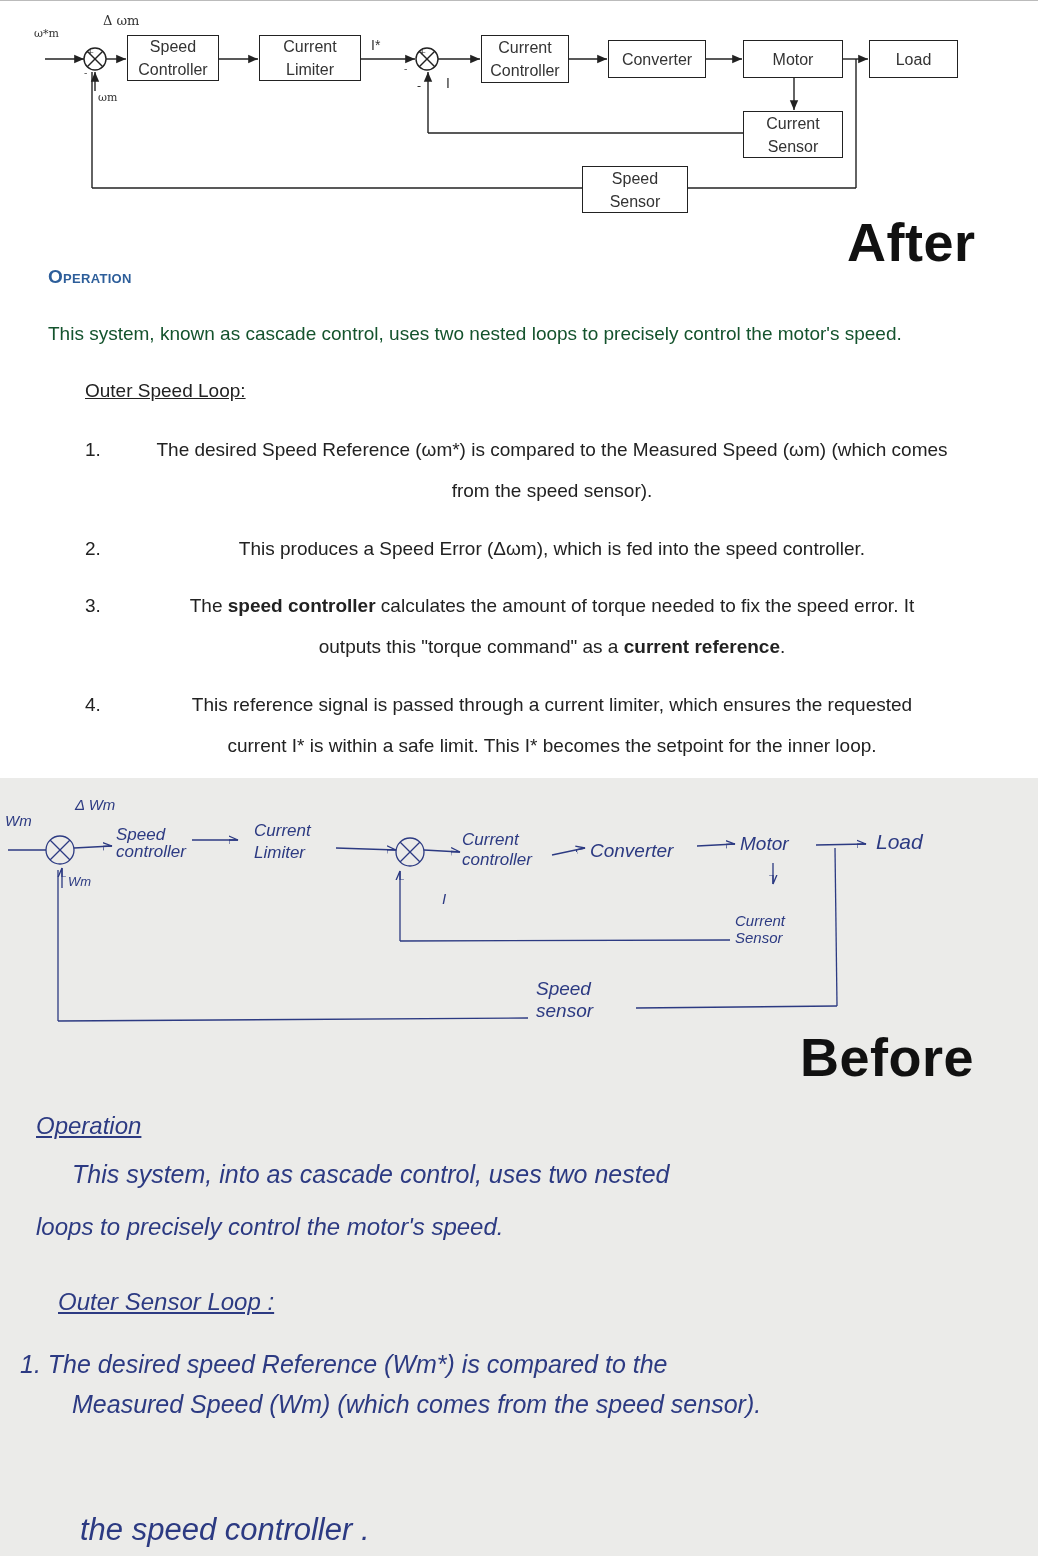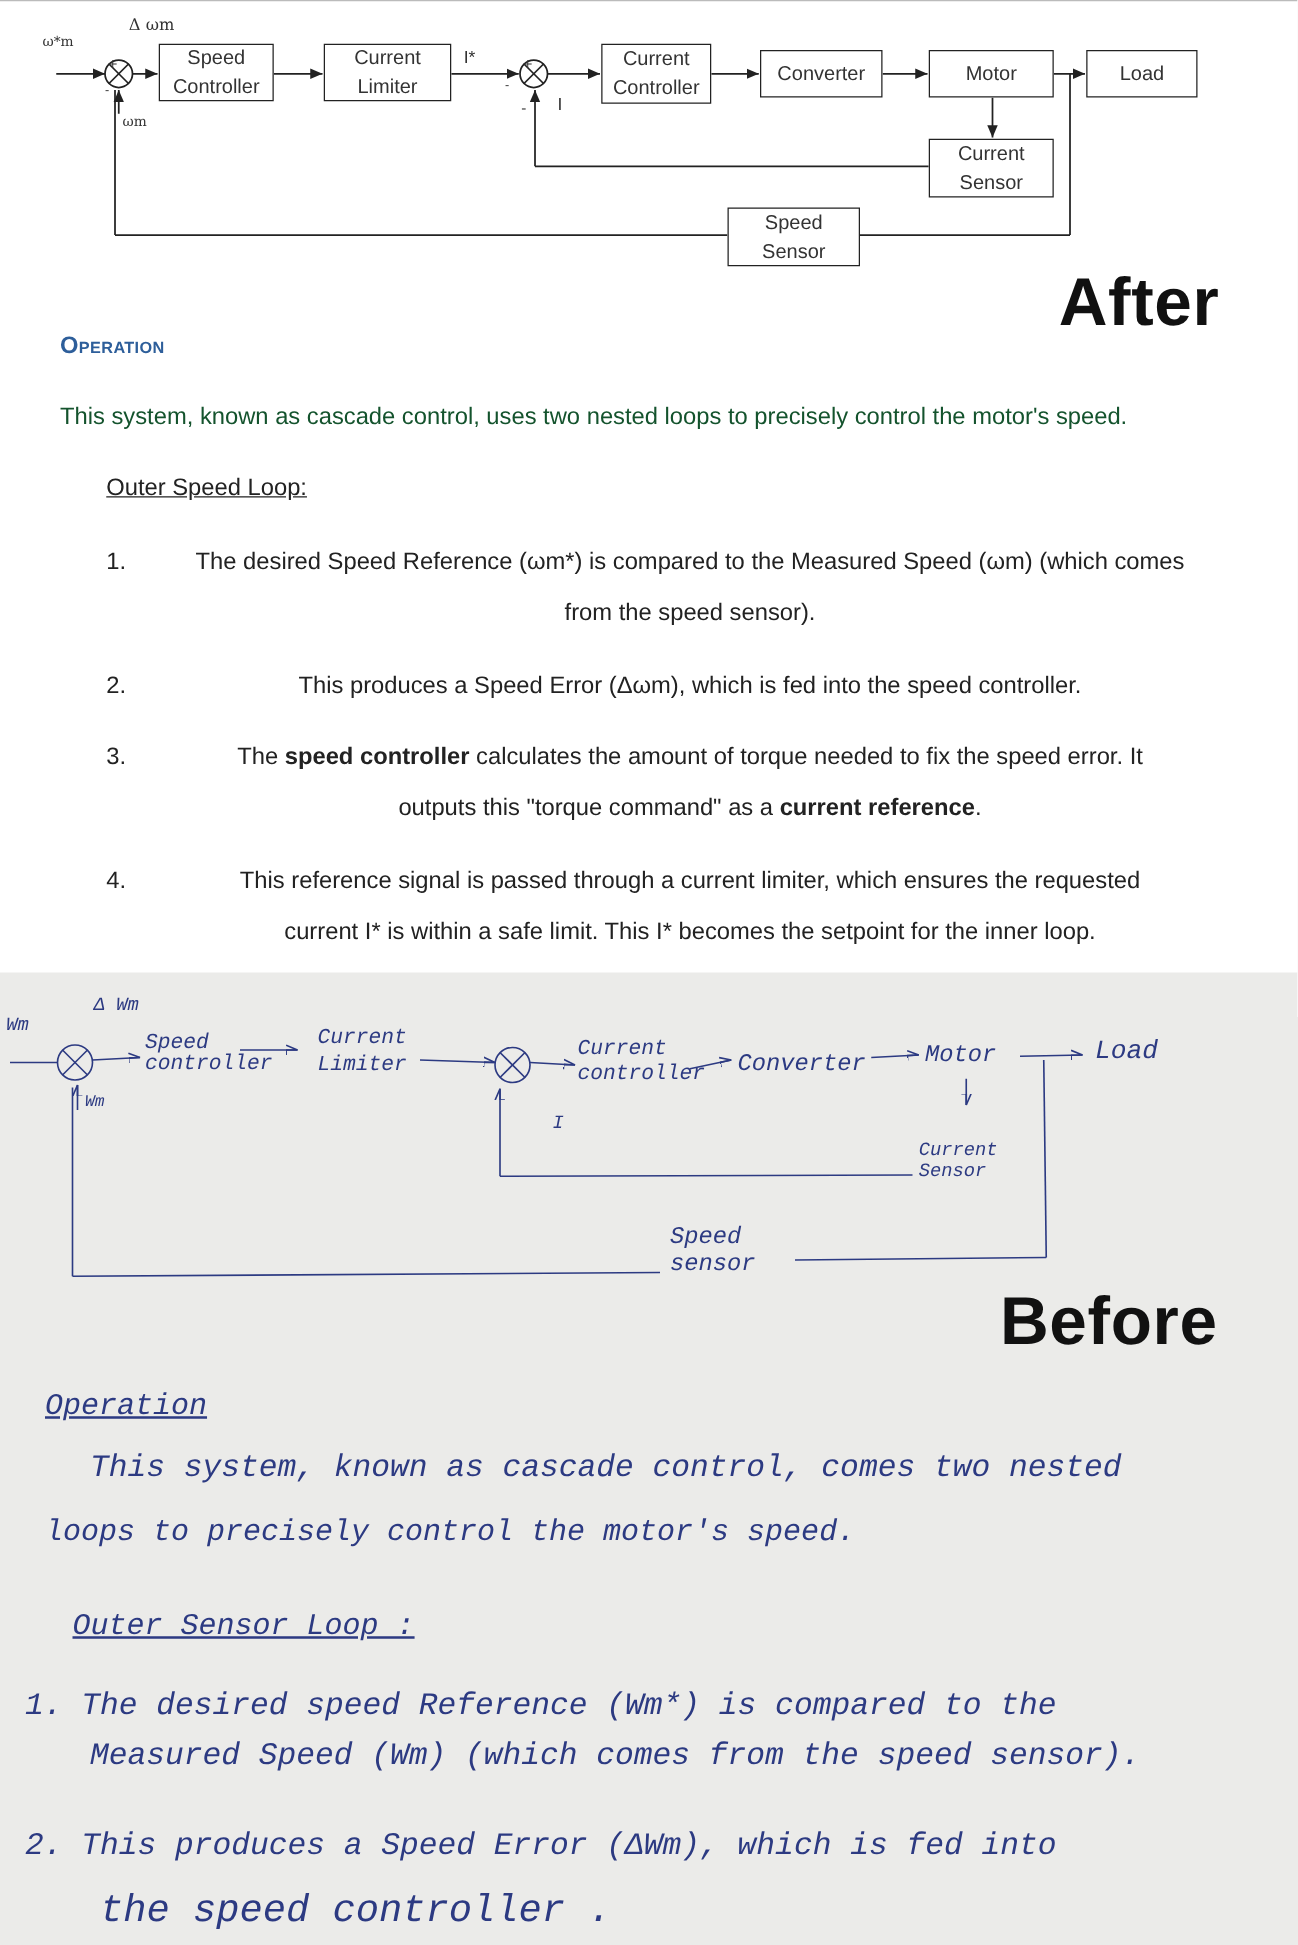--- a/index.html
+++ b/index.html
@@ -19,21 +19,21 @@
   .op-heading { position: absolute; left: 48px; top: 265px; font-size: 17px; font-weight: bold; color: #2d5e9a; letter-spacing: 0.3px; }
   .intro { position: absolute; left: 48px; top: 322px; font-size: 19px; color: #14532d; }
   .subhead { position: absolute; left: 85px; top: 379px; font-size: 19px; font-weight: normal; text-decoration: underline; color: #222; }
   .list-item { position: absolute; left: 85px; font-size: 19px; color: #222; line-height: 41px; }
   .list-item .num { position: absolute; left: 0; width: 30px; }
   .list-item .txt { position: absolute; left: 37px; width: 860px; text-align: center; }
   .list-item .txt b { font-weight: bold; }
 
   
   .before { position: absolute; left: 0; top: 778px; width: 1038px; height: 778px; background: #ebebe9; }
-  .hw { position: absolute; font-family: Liberation Mono, monospace; font-style: italic; color: #2c3a82; }
+  .hw { position: absolute; font-family: Liberation Sans, sans-serif; font-style: italic; color: #2c3a82; }
 </style>
 </head>
 <body>
 
 <div class="after">
   <div class="diagram">
     <svg width="1038" height="230">
       <defs>
         <marker id="ah" markerWidth="8" markerHeight="8" refX="7" refY="4" orient="auto">
           <path d="M0,1 L7,4 L0,7 z" fill="#222"></path>
@@ -185,20 +185,19 @@
   <div class="hw" style="left:876px;top:52px;font-size:21px;">Load</div>
   <div class="hw" style="left:735px;top:134px;font-size:15px;line-height:17px;white-space:pre-line;">Current
 Sensor</div>
   <div class="hw" style="left:536px;top:200px;font-size:19px;line-height:22px;white-space:pre-line;">Speed
 sensor</div>
   <div class="hw" style="left:442px;top:112px;font-size:15px;">I</div>
 
   <div class="big-tag" style="left:800px;top:248px;">Before</div>
 
   <div class="hw" style="left:36px;top:334px;font-size:24px;text-decoration:underline;">Operation</div>
-  <div class="hw" style="left:72px;top:382px;font-size:25px;">This system, known as cascade control, comes two nested</div>
+  <div class="hw" style="left:72px;top:382px;font-size:25px;">This system, into as cascade control, uses two nested</div>
   <div class="hw" style="left:36px;top:435px;font-size:24px;">loops to precisely control the motor's speed.</div>
   <div class="hw" style="left:58px;top:510px;font-size:24px;"><span style="text-decoration:underline;">Outer Sensor Loop :</span></div>
   <div class="hw" style="left:20px;top:572px;font-size:25px;">1. The desired speed Reference (Wm*) is compared to the</div>
   <div class="hw" style="left:72px;top:588px;font-size:25px;margin-top:24px;">Measured Speed (Wm) (which comes from the speed sensor).</div>
-  <div class="hw" style="left:20px;top:684px;font-size:25px;">2. This produces a Speed Error (ΔWm), which is fed into</div>
   <div class="hw" style="left:80px;top:734px;font-size:31px;">the speed controller .</div>
 </div>
 
 </body></html>

